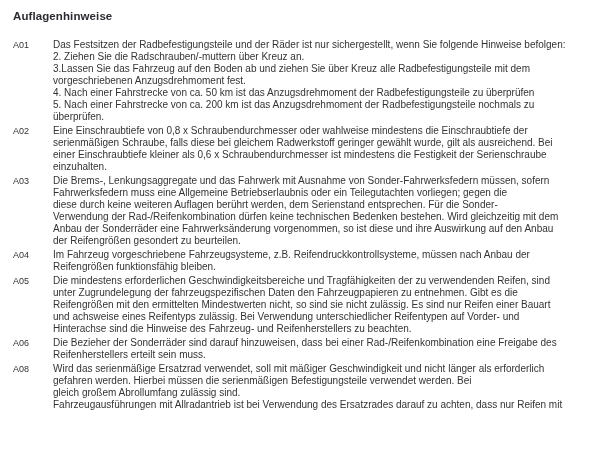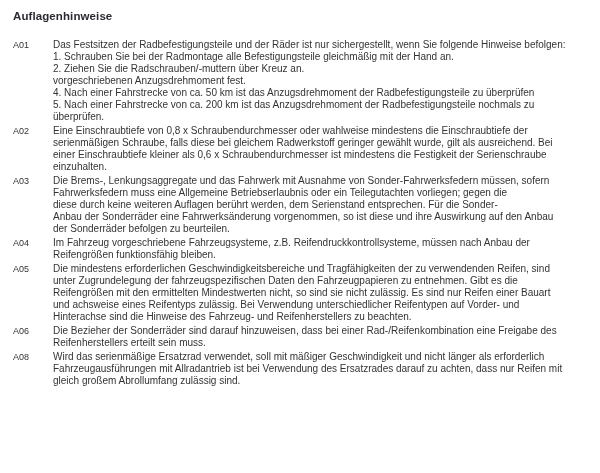--- a/index.html
+++ b/index.html
@@ -51,22 +51,22 @@
 <body>
 
 <div class="page">
   <div class="doc-title">Auflagenhinweise</div>
 
   <div class="items">
   <div class="item-row">
     <div class="item-code">A01</div>
     <div class="item-text">
           <div class="line">Das Festsitzen der Radbefestigungsteile und der Räder ist nur sichergestellt, wenn Sie folgende Hinweise befolgen:</div>
-          <div class="line">1. Schrauben Sie bei der Radmontage alle Befestigungsteile gleichmäßig mit der Hand an.</div>
           <div class="line">2. Ziehen Sie die Radschrauben/-muttern über Kreuz an.</div>
+          <div class="line">3.Lassen Sie das Fahrzeug auf den Boden ab und ziehen Sie über Kreuz alle Radbefestigungsteile mit dem</div>
           <div class="line">vorgeschriebenen Anzugsdrehmoment fest.</div>
           <div class="line">4. Nach einer Fahrstrecke von ca. 50 km ist das Anzugsdrehmoment der Radbefestigungsteile zu überprüfen</div>
           <div class="line">5. Nach einer Fahrstrecke von ca. 200 km ist das Anzugsdrehmoment der Radbefestigungsteile nochmals zu</div>
           <div class="line">überprüfen.</div>
         </div>
   </div>
 
   <div class="item-row">
     <div class="item-code">A02</div>
     <div class="item-text">
@@ -76,22 +76,23 @@
           <div class="line">einzuhalten.</div>
         </div>
   </div>
 
   <div class="item-row">
     <div class="item-code">A03</div>
     <div class="item-text">
           <div class="line">Die Brems-, Lenkungsaggregate und das Fahrwerk mit Ausnahme von Sonder-Fahrwerksfedern müssen, sofern</div>
           <div class="line">Fahrwerksfedern muss eine Allgemeine Betriebserlaubnis oder ein Teilegutachten vorliegen; gegen die</div>
           <div class="line">diese durch keine weiteren Auflagen berührt werden, dem Serienstand entsprechen. Für die Sonder-</div>
+          <div class="line">Verwendung der Rad-/Reifenkombination dürfen keine technischen Bedenken bestehen. Wird gleichzeitig mit dem</div>
           <div class="line">Anbau der Sonderräder eine Fahrwerksänderung vorgenommen, so ist diese und ihre Auswirkung auf den Anbau</div>
-          <div class="line">der Sonderräder befolgen zu beurteilen.</div>
+          <div class="line">der Reifengrößen gesondert zu beurteilen.</div>
         </div>
   </div>
 
   <div class="item-row">
     <div class="item-code">A04</div>
     <div class="item-text">
           <div class="line">Im Fahrzeug vorgeschriebene Fahrzeugsysteme, z.B. Reifendruckkontrollsysteme, müssen nach Anbau der</div>
           <div class="line">Reifengrößen funktionsfähig bleiben.</div>
         </div>
   </div>
@@ -113,18 +114,19 @@
           <div class="line">Die Bezieher der Sonderräder sind darauf hinzuweisen, dass bei einer Rad-/Reifenkombination eine Freigabe des</div>
           <div class="line">Reifenherstellers erteilt sein muss.</div>
         </div>
   </div>
 
 
   <div class="item-row">
     <div class="item-code">A08</div>
     <div class="item-text">
           <div class="line">Wird das serienmäßige Ersatzrad verwendet, soll mit mäßiger Geschwindigkeit und nicht länger als erforderlich</div>
+          <div class="line">gefahren werden. Hierbei müssen die serienmäßigen Befestigungsteile verwendet werden. Bei</div>
+          <div class="line">gleich großem Abrollumfang zulässig sind.</div>
           <div class="line">Fahrzeugausführungen mit Allradantrieb ist bei Verwendung des Ersatzrades darauf zu achten, dass nur Reifen mit</div>
-          <div class="line">gleich großem Abrollumfang zulässig sind.</div>
         </div>
   </div>
 </div>
 </div>
 
 </body></html>

